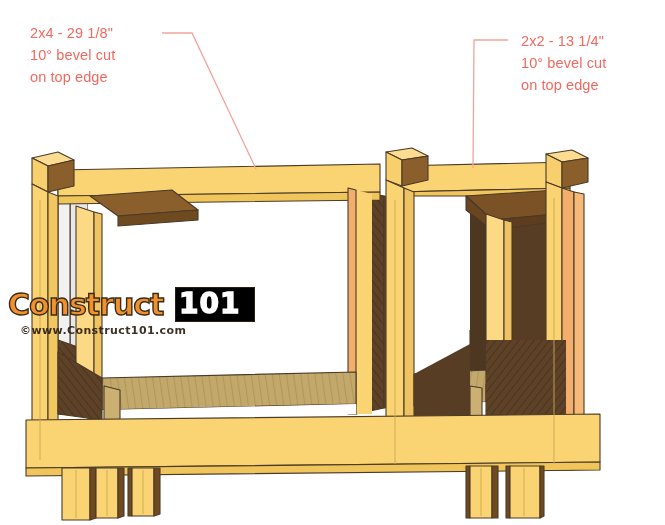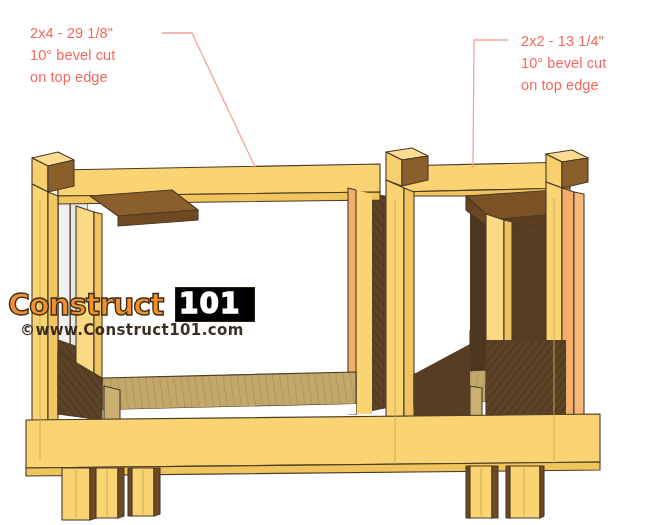--- a/index.html
+++ b/index.html
@@ -34,21 +34,21 @@
   #wm-num{
     font-family:"DejaVu Sans", sans-serif;
     font-weight:bold;font-size:28px;line-height:30px;
     color:#ffffff;
     -webkit-text-stroke:1.4px #ffffff;
     letter-spacing:1px;display:block;
   }
   #wm-sub{
     position:absolute;left:12px;top:36px;
     font-family:"DejaVu Sans", sans-serif;
-    font-weight:bold;font-size:15px;line-height:13px;
+    font-weight:bold;font-size:11px;line-height:13px;
     color:#2b1f12;letter-spacing:.4px;
     opacity:.92;
   }
 </style>
 </head>
 <body>
 
 <div id="stage">
 
   <svg id="svgroot" viewBox="0 0 665 525">

